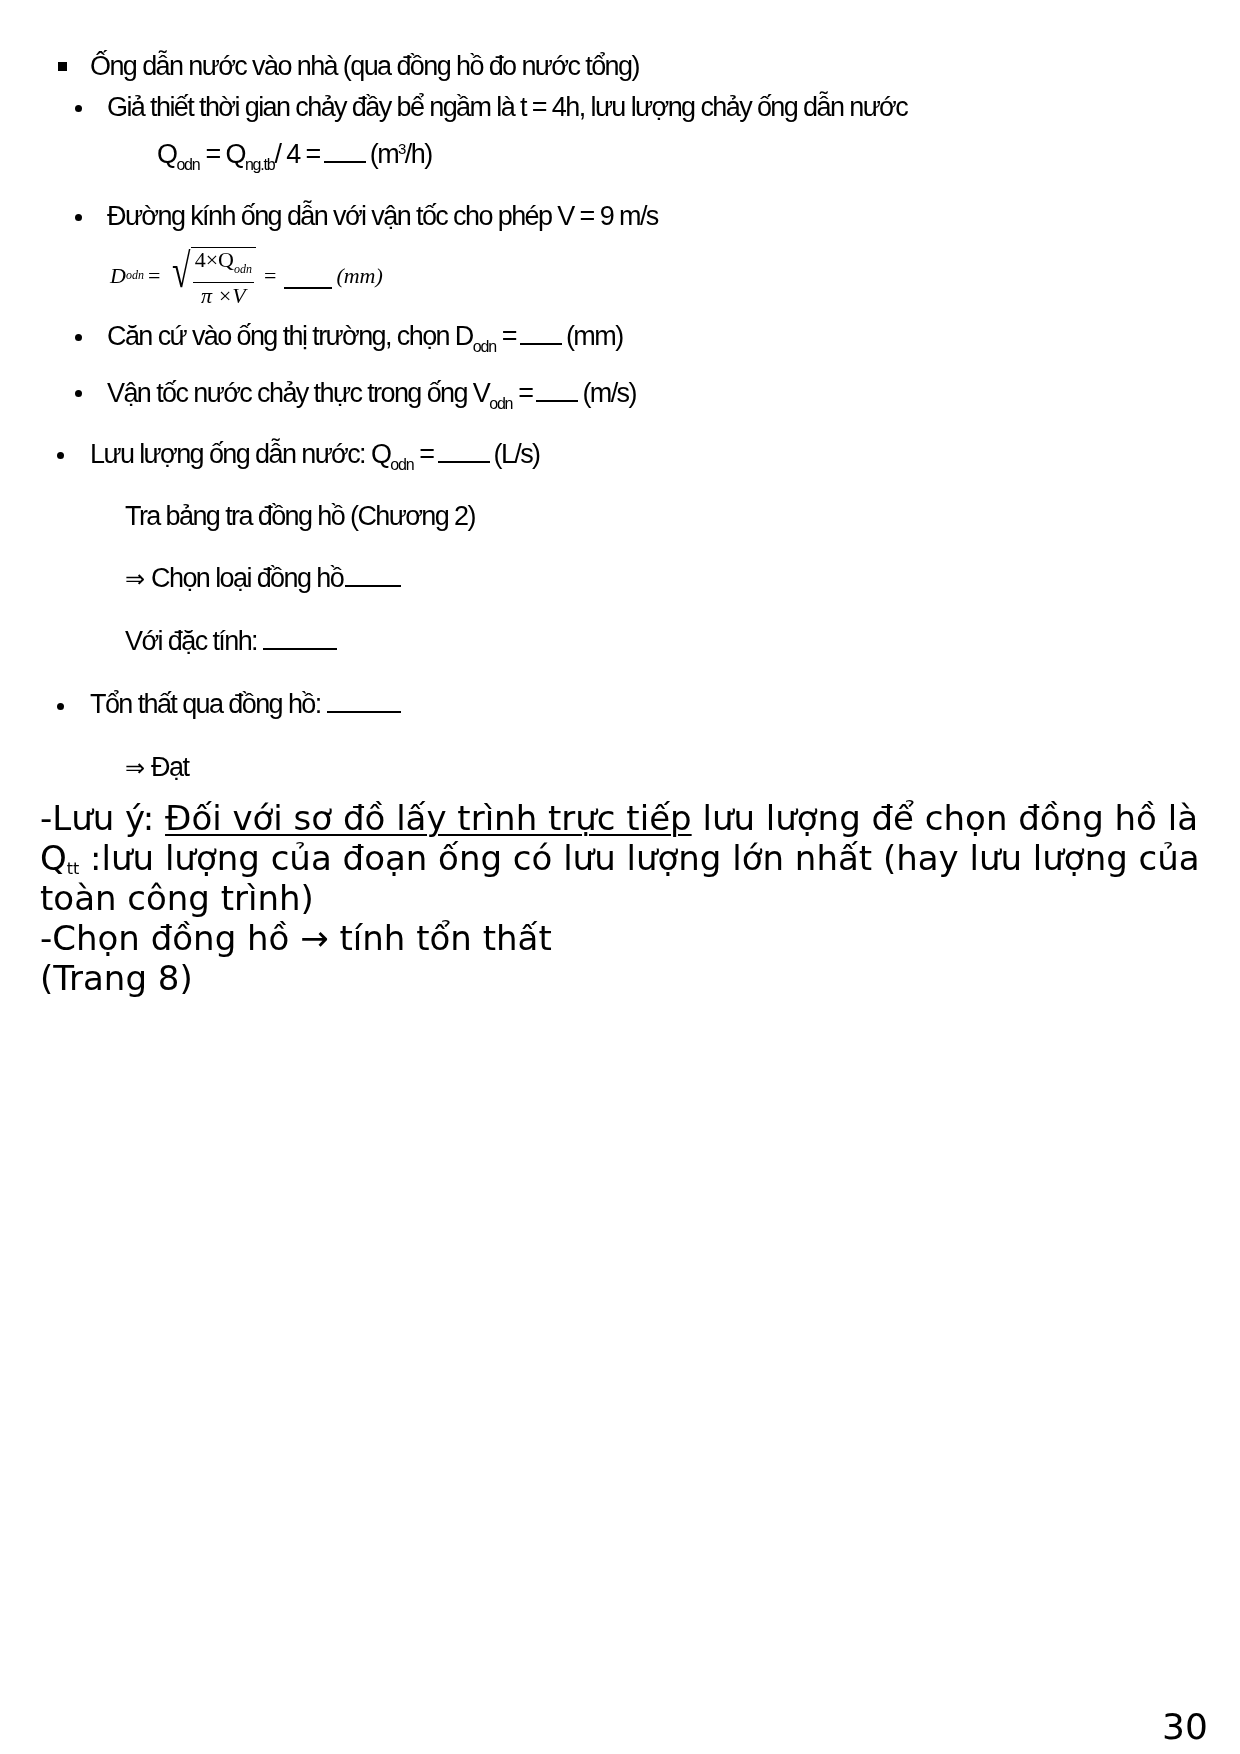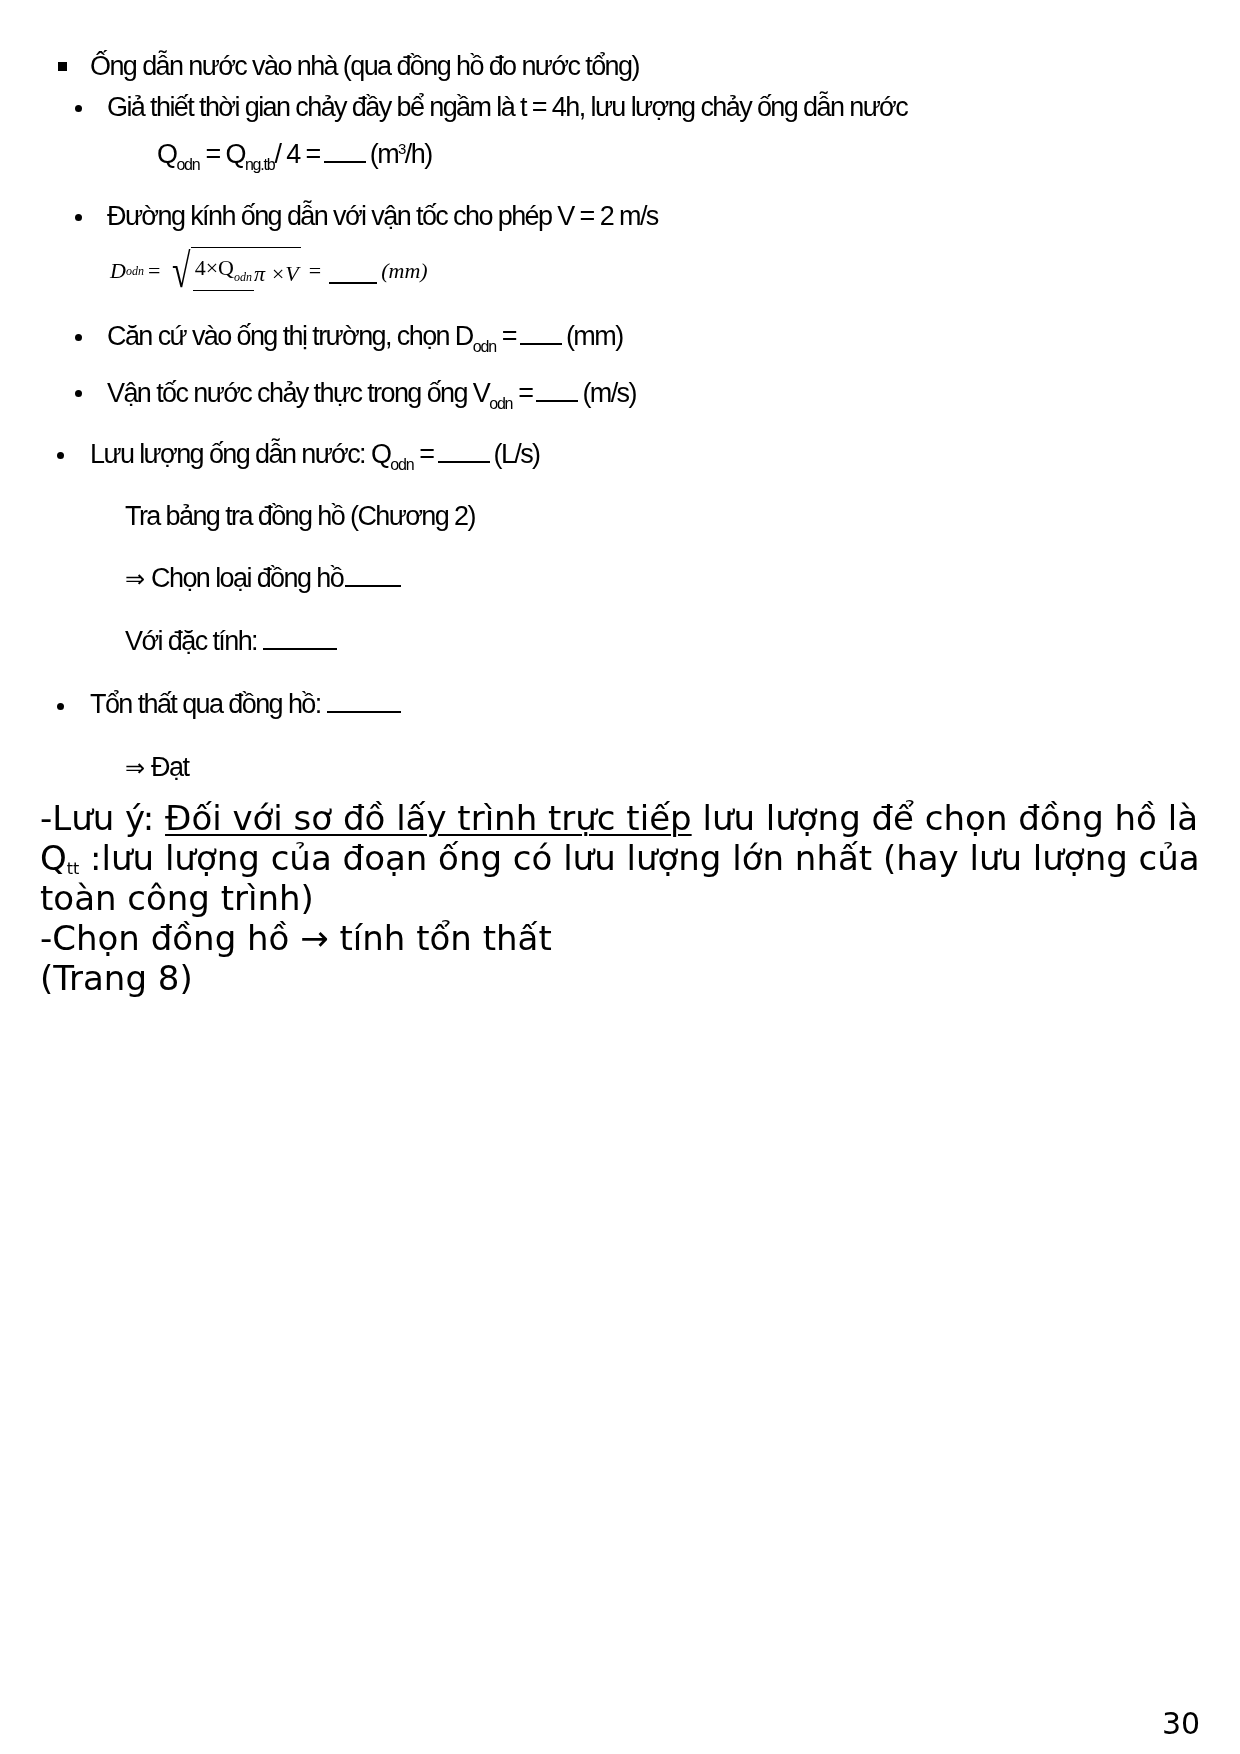--- a/index.html
+++ b/index.html
@@ -79,21 +79,21 @@
       font-style: normal;
       font-size: 48px;
       line-height: 56px;
       transform: scaleX(0.7);
       margin-right: -4px;
     }
     .radicand {
       border-top: 1.5px solid #000;
       padding: 0 2px 0 2px;
       display: flex;
-      flex-direction: row;
+      flex-direction: column;
       align-items: center;
       margin-top: 4px;
     }
     .frac-num {
       border-bottom: 1.5px solid #000;
       padding: 0 2px 1px 2px;
       line-height: 24px;
     }
     .frac-den {
       line-height: 24px;
@@ -112,38 +112,38 @@
     .note sub {
       font-size: 16px;
       vertical-align: -4px;
       letter-spacing: 0;
     }
     .page-num {
       position: absolute;
       left: 1162px;
       top: 1706px;
       font-family: "DejaVu Sans", sans-serif;
-      font-size: 30px;
+      font-size: 36px;
     }
   </style>
 </head>
 <body>
 
 <div class="bullet-sq" style="left:58px;top:62px;"></div>
 <div class="line cond" style="left:90px;top:53px;">Ống dẫn nước vào nhà (qua đồng hồ đo nước tổng)</div>
 
 <div class="bullet-dot" style="left:75px;top:105px;"></div>
 <div class="line cond" style="left:107px;top:94px;">Giả thiết thời gian chảy đầy bể ngầm là t = 4h, lưu lượng chảy ống dẫn nước</div>
 
 <div class="line cond" style="left:157px;top:141px;">
   <span>Q</span><sub>odn</sub><span> = Q</span><sub>ng.tb</sub><span>/ 4 =</span><span class="blank" style="width:42px;"></span><span>(m</span><sup>3</sup><span>/h)</span>
 </div>
 
 <div class="bullet-dot" style="left:75px;top:214px;"></div>
-<div class="line cond" style="left:107px;top:203px;">Đường kính ống dẫn với vận tốc cho phép V = 2 m/s</div>
+<div class="line cond" style="left:107px;top:203px;">Đường kính ống dẫn với vận tốc cho phép V = 9 m/s</div>
 
 <div class="formula" style="left:110px;top:243px;">
   <span>D</span>
     <span class="sub-s">odn</span>
   <span class="upright" style="margin:0 4px;">=</span>
   <span class="sqrt">
     <span class="sqrt-sign">√</span>
     <span class="radicand">
       <span class="frac-num"><span class="upright">4×Q</span><span class="sub-s">odn</span></span>
       <span class="frac-den">π ×V</span>

